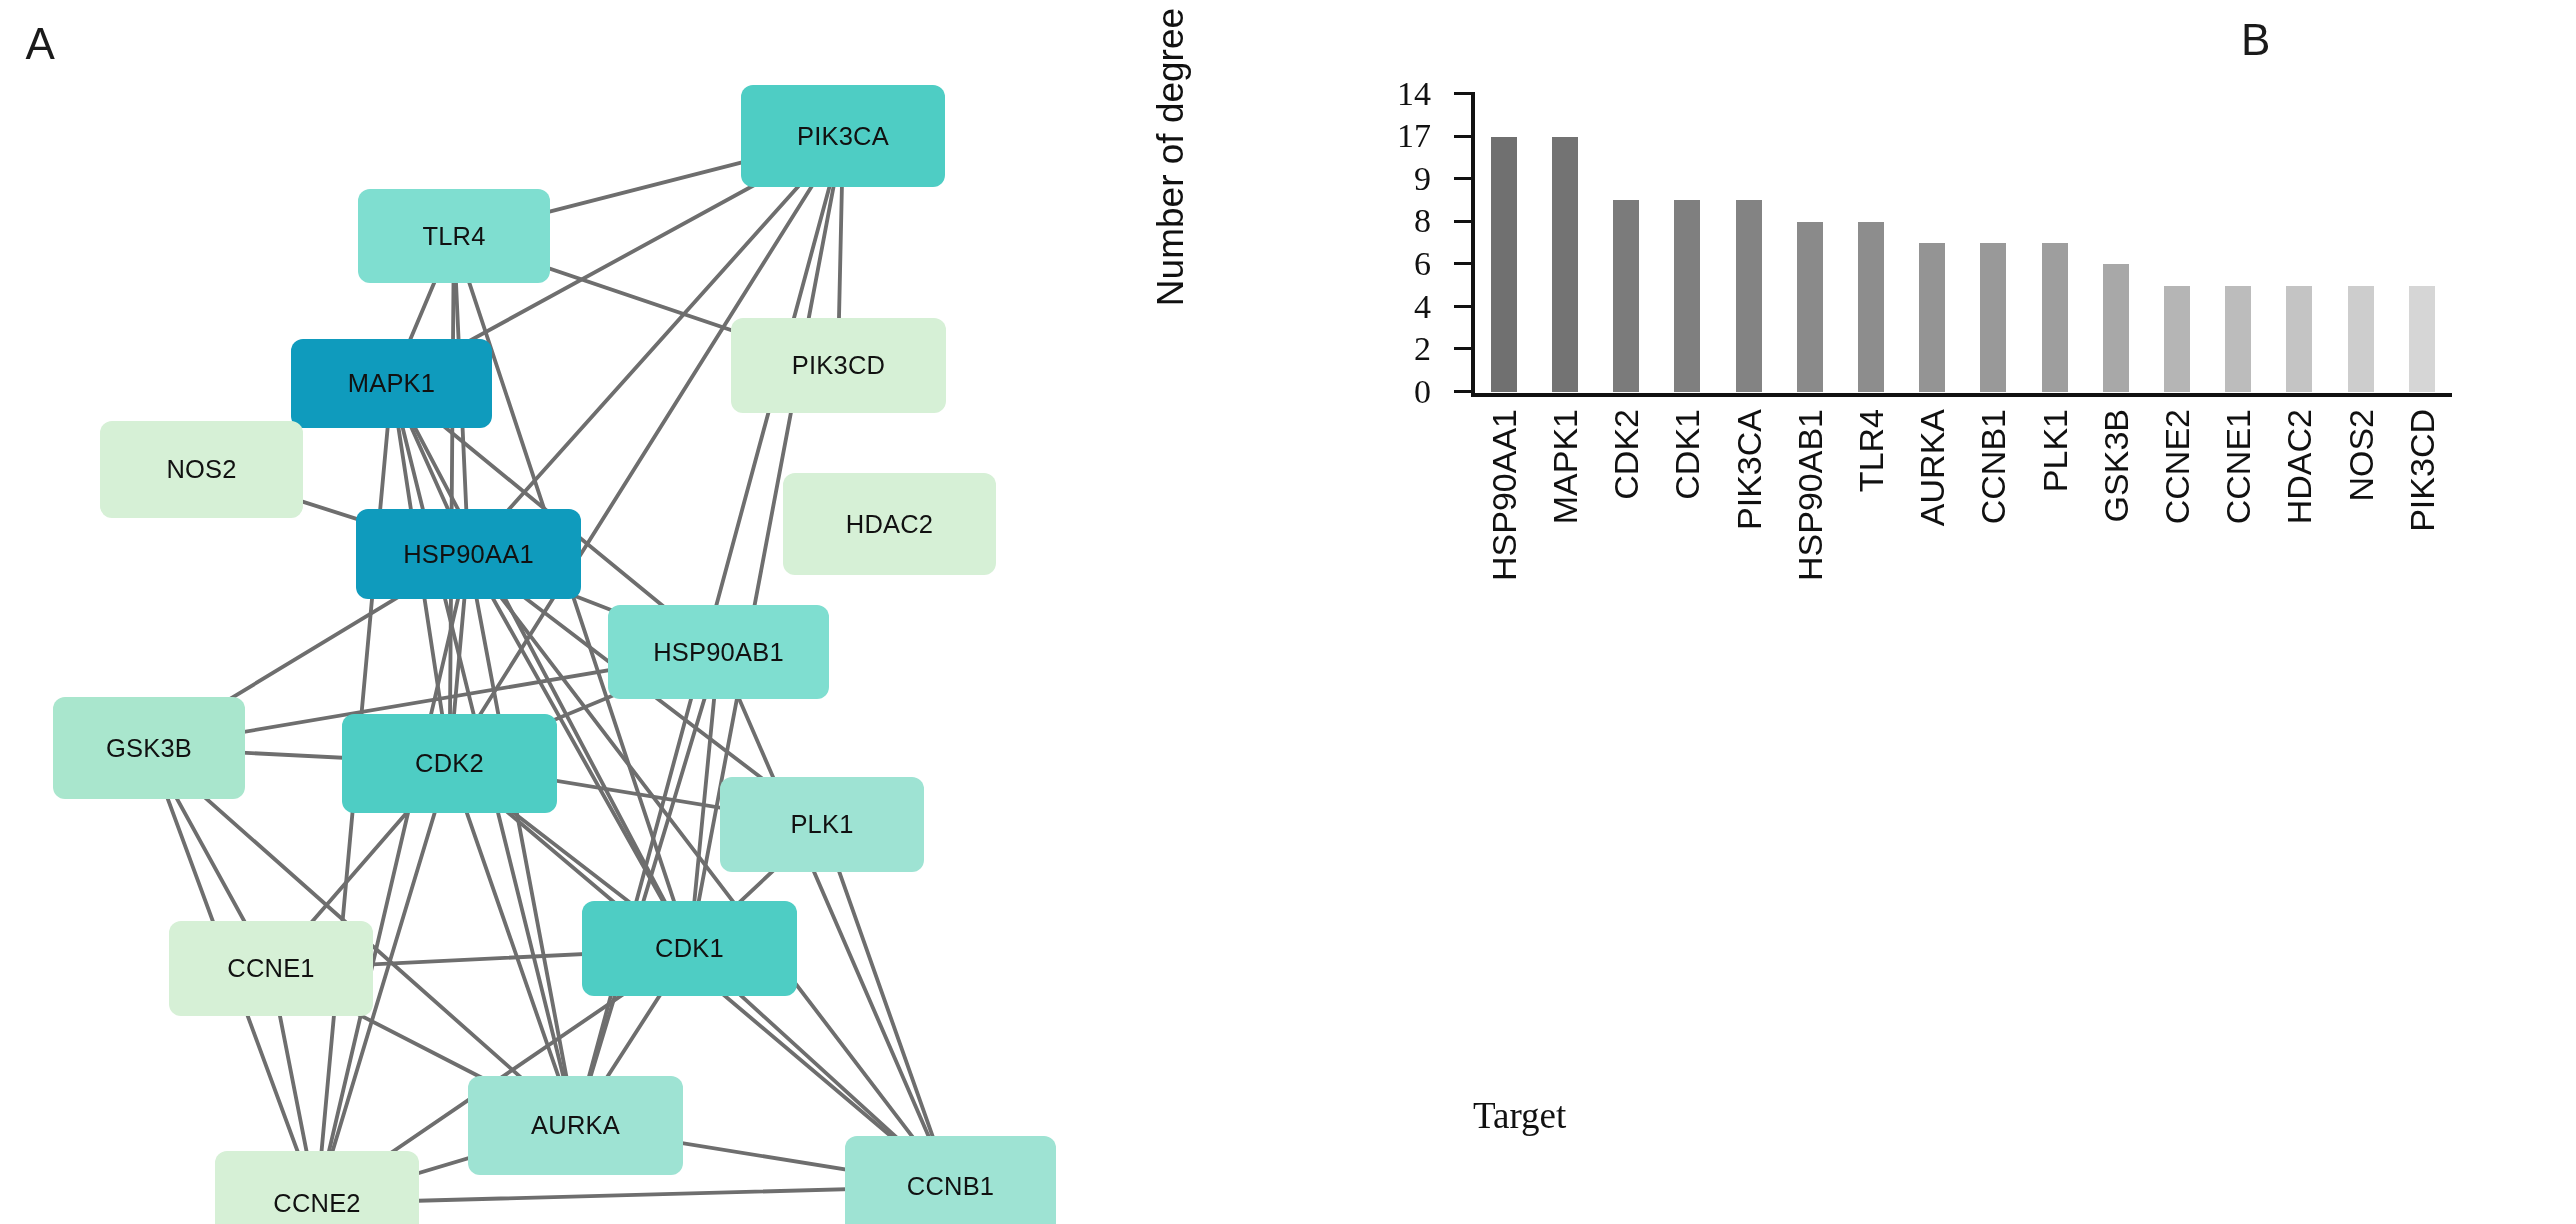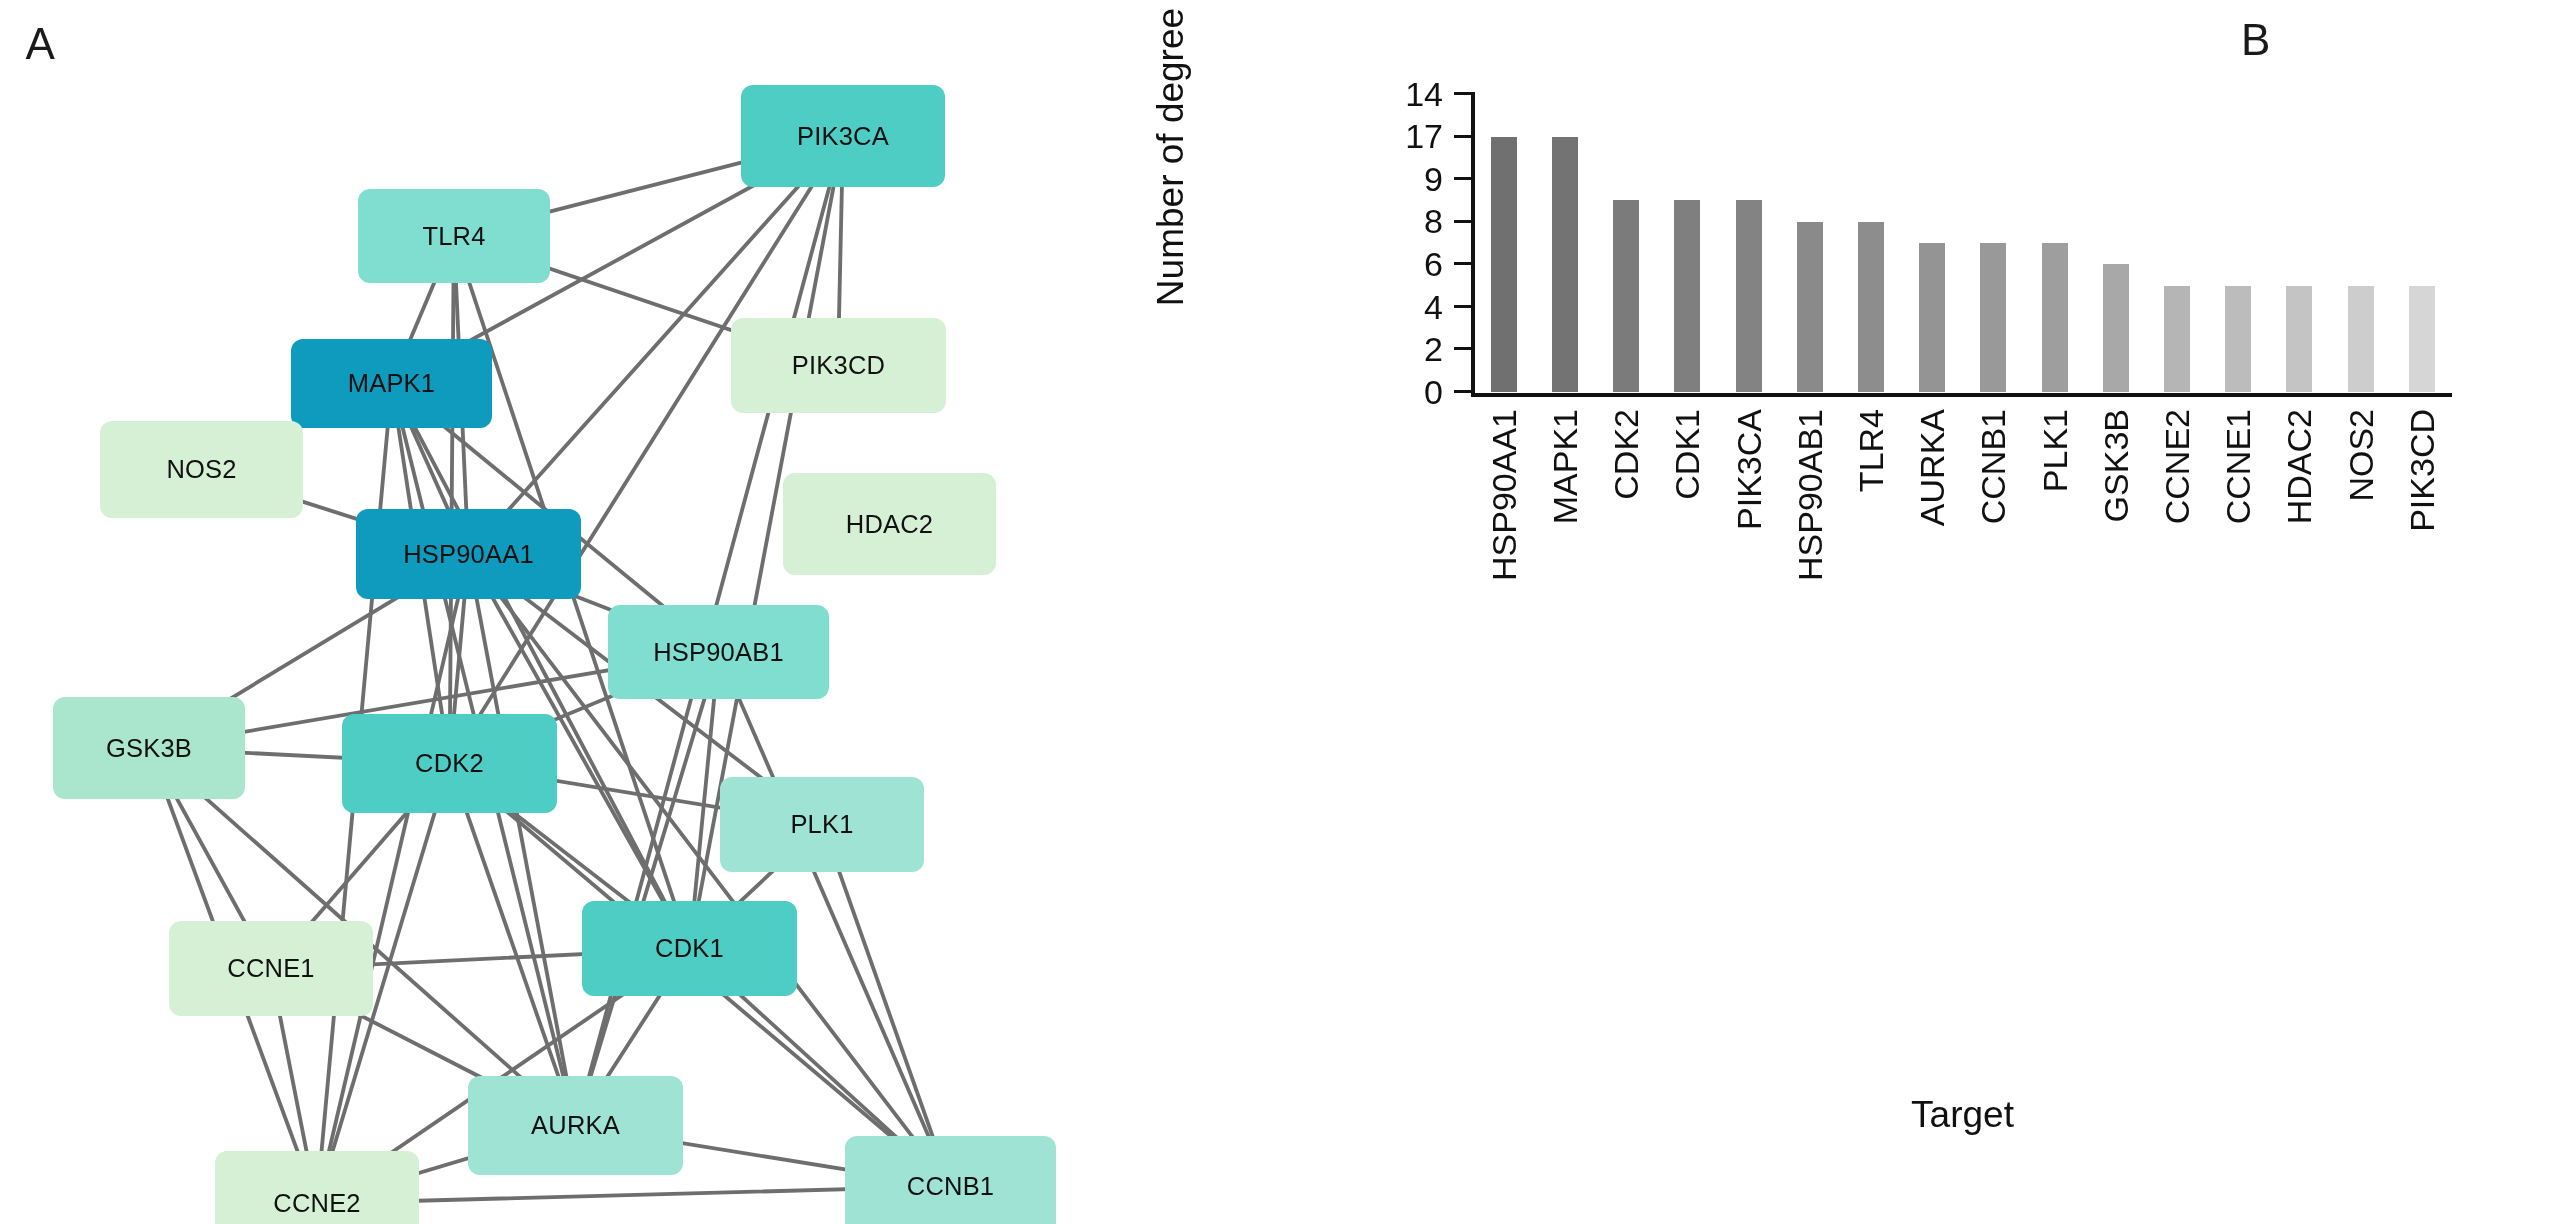--- a/index.html
+++ b/index.html
@@ -18,28 +18,28 @@
         box-sizing:border-box;}
 
   
   #chart-panel{position:absolute;left:1107px;top:0;width:1469px;height:1225px;}
 
   #plot-area{position:absolute;left:366px;top:94px;width:979px;height:298px;}
   #axis-y-line{position:absolute;left:364px;top:92px;width:4.3px;height:303px;background:#111;}
   #axis-x-line{position:absolute;left:364px;top:393px;width:981px;height:4.3px;background:#111;}
 
   .ytick{position:absolute;left:347px;width:19px;height:3.4px;background:#111;}
-  .ytick-label{position:absolute;right:0;text-align:right;font-size:34px;color:#111;
-               font-family:Liberation Sans, sans-serif;transform:translateY(-50%);}
+  .ytick-label{position:absolute;right:12px;text-align:right;font-size:34px;color:#111;
+               font-family:Liberation Serif, serif;transform:translateY(-50%);}
   #ytick-label-col{position:absolute;left:213px;top:0;width:123px;height:100%;}
 
   #ylabel{position:absolute;left:-192px;top:136px;width:511px;text-align:center;font-size:37px;color:#111;
           transform:rotate(-90deg);font-family:"Liberation Sans",sans-serif;}
-  #xlabel{position:absolute;left:366px;top:1094px;width:979px;text-align:center;font-size:37px;color:#111;
-          font-family:Liberation Sans, sans-serif;}
+  #xlabel{position:absolute;left:366px;top:1094px;width:979px;text-align:left;font-size:37px;color:#111;
+          font-family:Liberation Serif, serif;}
 
   .bar{position:absolute;bottom:0;}
   .xtick-label{position:absolute;top:409px;font-size:34px;color:#111;white-space:nowrap;
                writing-mode:vertical-rl;transform:rotate(180deg);
                font-family:"Liberation Sans",sans-serif;transform-origin:center;}
 </style>
 </head>
 <body>
 
 <div id="network-panel">

